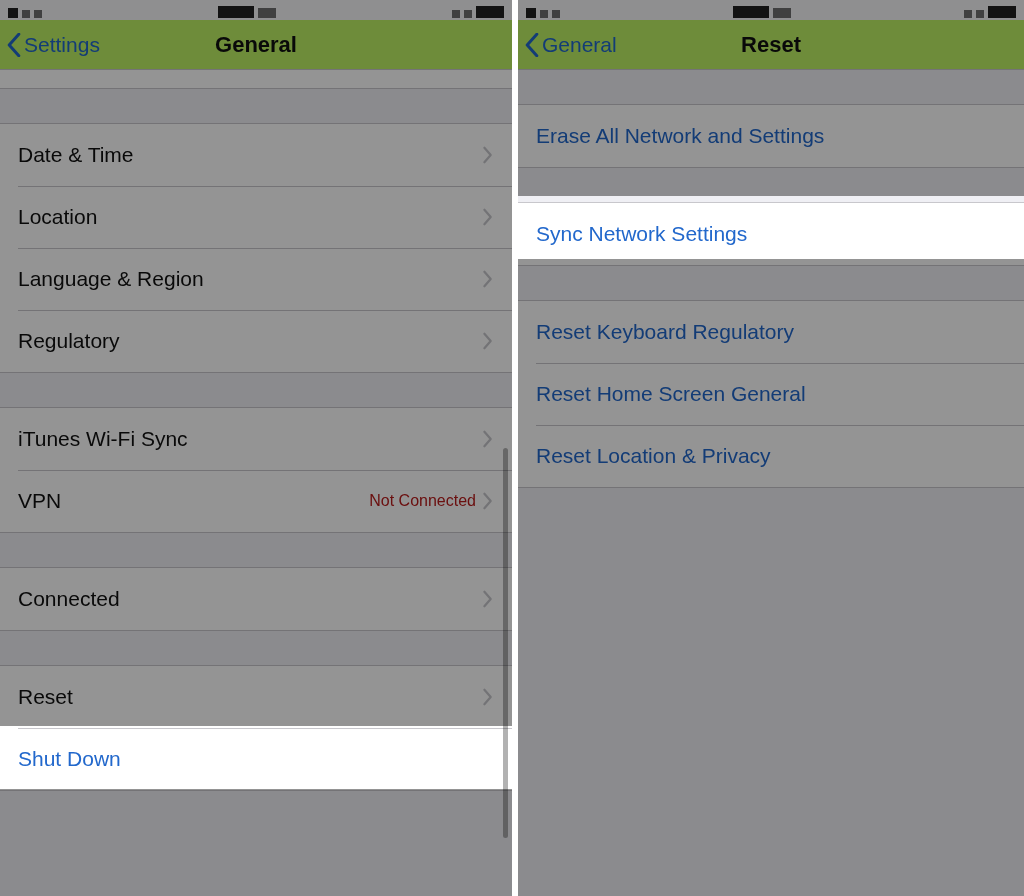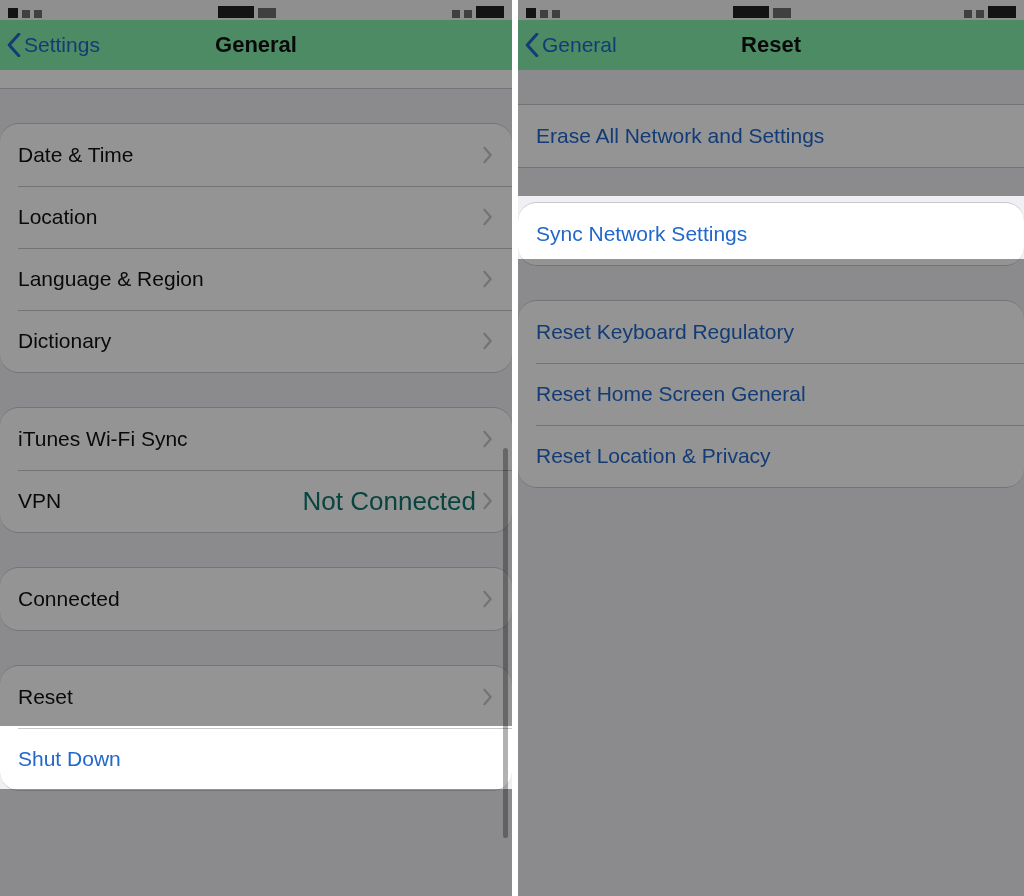--- a/index.html
+++ b/index.html
@@ -10,32 +10,32 @@
 
   
   .statusbar { position:absolute; top:0; left:0; right:0; height:20px; background:#f7f7f8; display:flex; align-items:flex-end; justify-content:space-between; padding:0 8px 2px 8px; }
   .sb-group { display:flex; align-items:flex-end; gap:4px; }
   .sq { width:10px; height:10px; background:#222; }
   .sq.s { width:8px; height:8px; background:#6e6e6e; }
   .bar { width:36px; height:12px; background:#222; }
   .bar.s { width:18px; height:10px; background:#6e6e6e; }
 
   
-  .navbar { position:absolute; top:20px; left:0; right:0; height:50px; background:#86efac; border-bottom:1px solid #c8c7cc; display:flex; align-items:center; }
+  .navbar { position:absolute; top:20px; left:0; right:0; height:50px; background:#bef264; border-bottom:1px solid #c8c7cc; display:flex; align-items:center; }
   .back { display:flex; align-items:center; gap:2px; color:#2268cc; font-size:21px; padding-left:6px; }
   .back svg { width:16px; height:24px; display:block; }
   .title { position:absolute; left:0; right:0; text-align:center; font-size:22px; font-weight:600; color:#111; pointer-events:none; }
 
   
   .content { position:absolute; top:70px; left:0; right:0; bottom:0; overflow:hidden; background:#efeff4; }
   .group { background:#fff; border-top:1px solid #c8c7cc; border-bottom:1px solid #c8c7cc; }
-  .group + .group { margin-top:34px;border-radius:19px; }
+  .group + .group { margin-top:34px; }
   .row { position:relative; display:flex; align-items:center; height:62px; padding:0 18px; font-size:21px; color:#111; }
   .group .row + .row::before { content:""; position:absolute; left:18px; right:0; top:0; height:1px; background:#c8c7cc; }
-  .row .detail { margin-left:auto; color:#0f766e; font-size:26px; padding-right:6px; }
+  .row .detail { margin-left:auto; color:#b91c1c; font-size:16px; padding-right:6px; }
   .row .chev { margin-left:auto; }
   .row .detail + .chev { margin-left:0; }
   .row .chev svg { width:12px; height:18px; display:block; }
   .row.link { color:#2268cc; }
   .group.partial-top { border-top:none; }
   .group.partial-top .row:first-child { height:18px; padding-top:0; align-items:flex-start; overflow:hidden; }
 
   
   .dim { position:absolute; left:0; right:0; background:rgba(0,0,0,0.42); pointer-events:none; }
 
@@ -105,21 +105,21 @@
         </div>
         <div class="row">
           <span>Language &amp; Region</span>
           <span class="chev">
               <svg viewBox="0 0 12 20">
                 <polyline points="2,2 9,10 2,18" fill="none" stroke="#c7c7cc" stroke-width="2.5" stroke-linecap="round" stroke-linejoin="round"></polyline>
               </svg>
             </span>
         </div>
         <div class="row">
-          <span>Dictionary</span>
+          <span>Regulatory</span>
           <span class="chev">
               <svg viewBox="0 0 12 20">
                 <polyline points="2,2 9,10 2,18" fill="none" stroke="#c7c7cc" stroke-width="2.5" stroke-linecap="round" stroke-linejoin="round"></polyline>
               </svg>
             </span>
         </div>
       </div>
 
       <div class="group">
         <div class="row">

